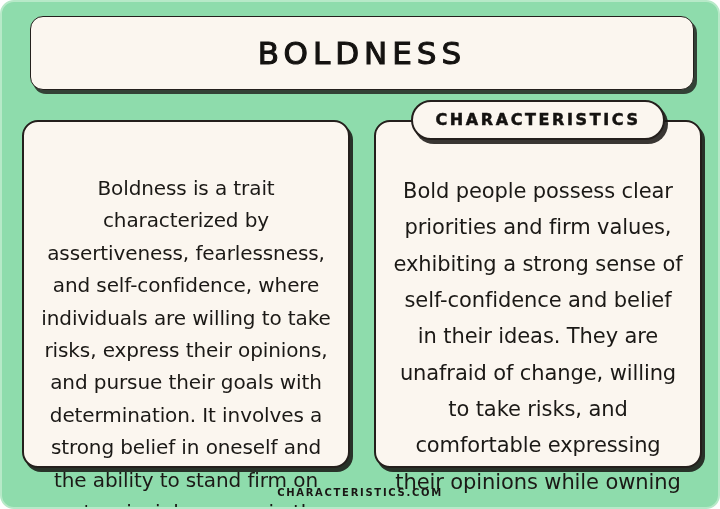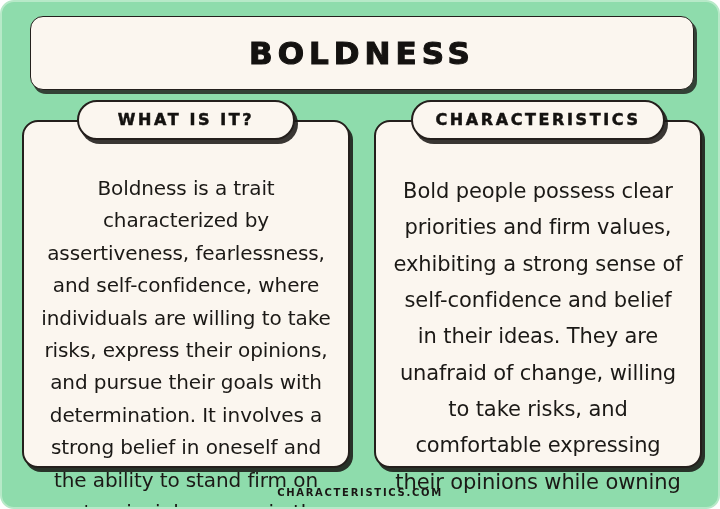--- a/index.html
+++ b/index.html
@@ -37,21 +37,21 @@
     background: #fbf6ef;
     border: 1.5px solid #24201d;
     border-radius: 13px;
     box-shadow: 3px 4px 0 rgba(25,22,20,0.78);
     display: flex;
     align-items: center;
     justify-content: center;
   }
   .title-text {
     font-family: "DejaVu Sans", sans-serif;
-    font-weight: 700;
+    font-weight: 400;
     font-size: 31px;
     letter-spacing: 5px;
     color: #141210;
     text-align: left;
     line-height: 1;
     -webkit-text-stroke: 1.1px #141210;
   }
 
   
   .cards {
@@ -161,23 +161,20 @@
 
 <div id="infographic">
 
   <div class="title-bar">
     <div class="title-text">BOLDNESS</div>
   </div>
 
   <div class="cards">
 
     <div class="card left">
-      <div class="pill pill-left">
-        <span class="pill-text">WHAT IS IT?</span>
-      </div>
       <div class="card-body">
         <p class="card-text">Boldness is a trait characterized by assertiveness, fearlessness, and self-confidence, where individuals are willing to take risks, express their opinions, and pursue their goals with determination. It involves a strong belief in oneself and the ability to stand firm on one's principles, even in the face of challenges or opposition.</p>
       </div>
     </div>
 
     <div class="card right">
       <div class="pill pill-right">
         <span class="pill-text">CHARACTERISTICS</span>
       </div>
       <div class="card-body">

